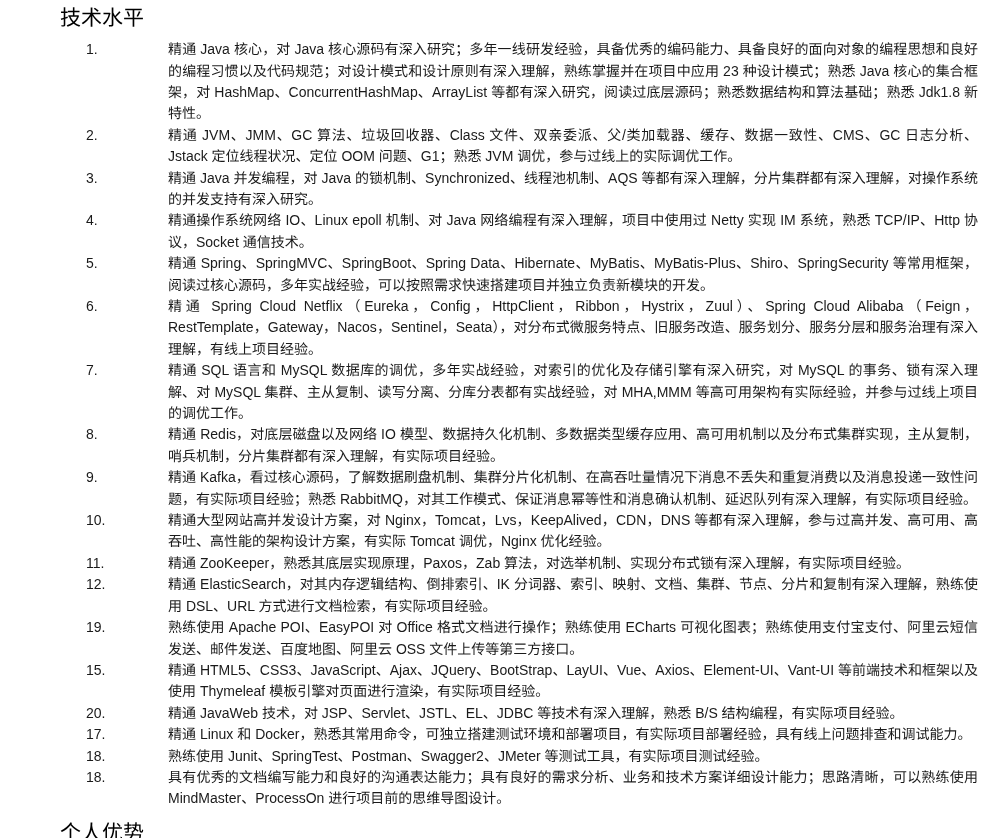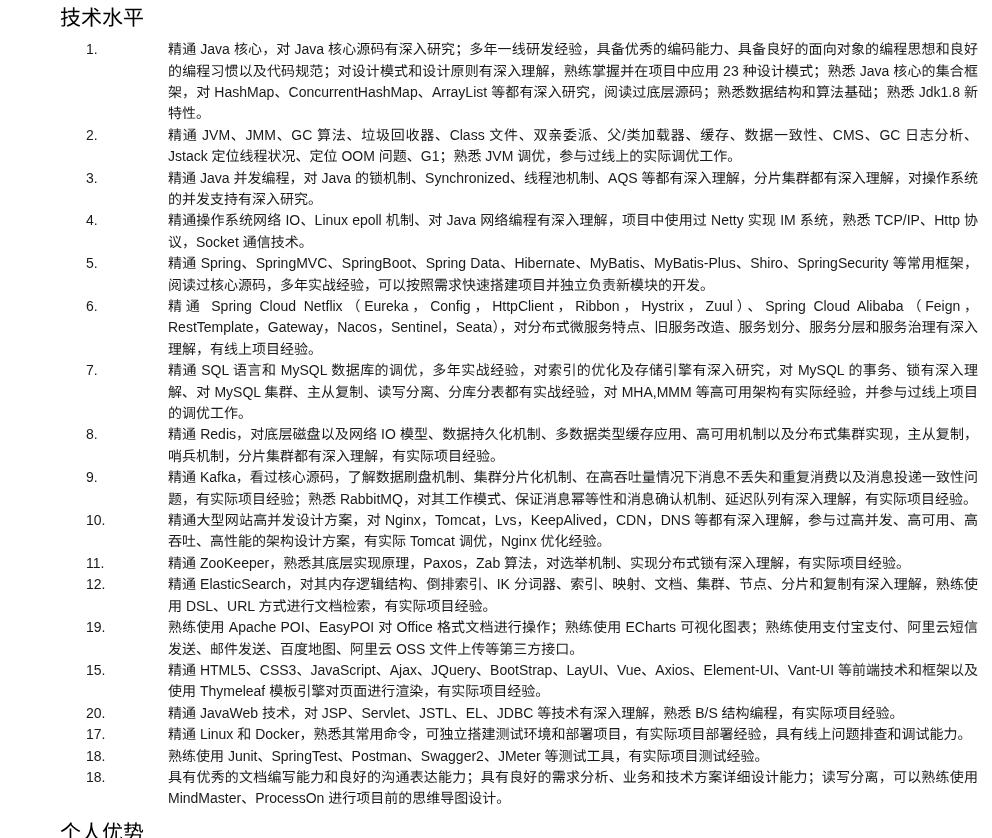--- a/index.html
+++ b/index.html
@@ -123,19 +123,19 @@
       <li class="skill-item">
         <span class="num">17.</span>
         <span class="txt">精通 Linux 和 Docker，熟悉其常用命令，可独立搭建测试环境和部署项目，有实际项目部署经验，具有线上问题排查和调试能力。</span>
       </li>
       <li class="skill-item">
         <span class="num">18.</span>
         <span class="txt">熟练使用 Junit、SpringTest、Postman、Swagger2、JMeter 等测试工具，有实际项目测试经验。</span>
       </li>
       <li class="skill-item">
         <span class="num">18.</span>
-        <span class="txt">具有优秀的文档编写能力和良好的沟通表达能力；具有良好的需求分析、业务和技术方案详细设计能力；读写分离，可以熟练使用 MindMaster、ProcessOn 进行项目前的思维导图设计。</span>
+        <span class="txt">具有优秀的文档编写能力和良好的沟通表达能力；具有良好的需求分析、业务和技术方案详细设计能力；思路清晰，可以熟练使用 MindMaster、ProcessOn 进行项目前的思维导图设计。</span>
       </li>
     </ol>
 
   <h1 class="section-title second" style="color: rgb(0, 0, 0);">个人优势</h1>
 
 </div>
 
 </body></html>

